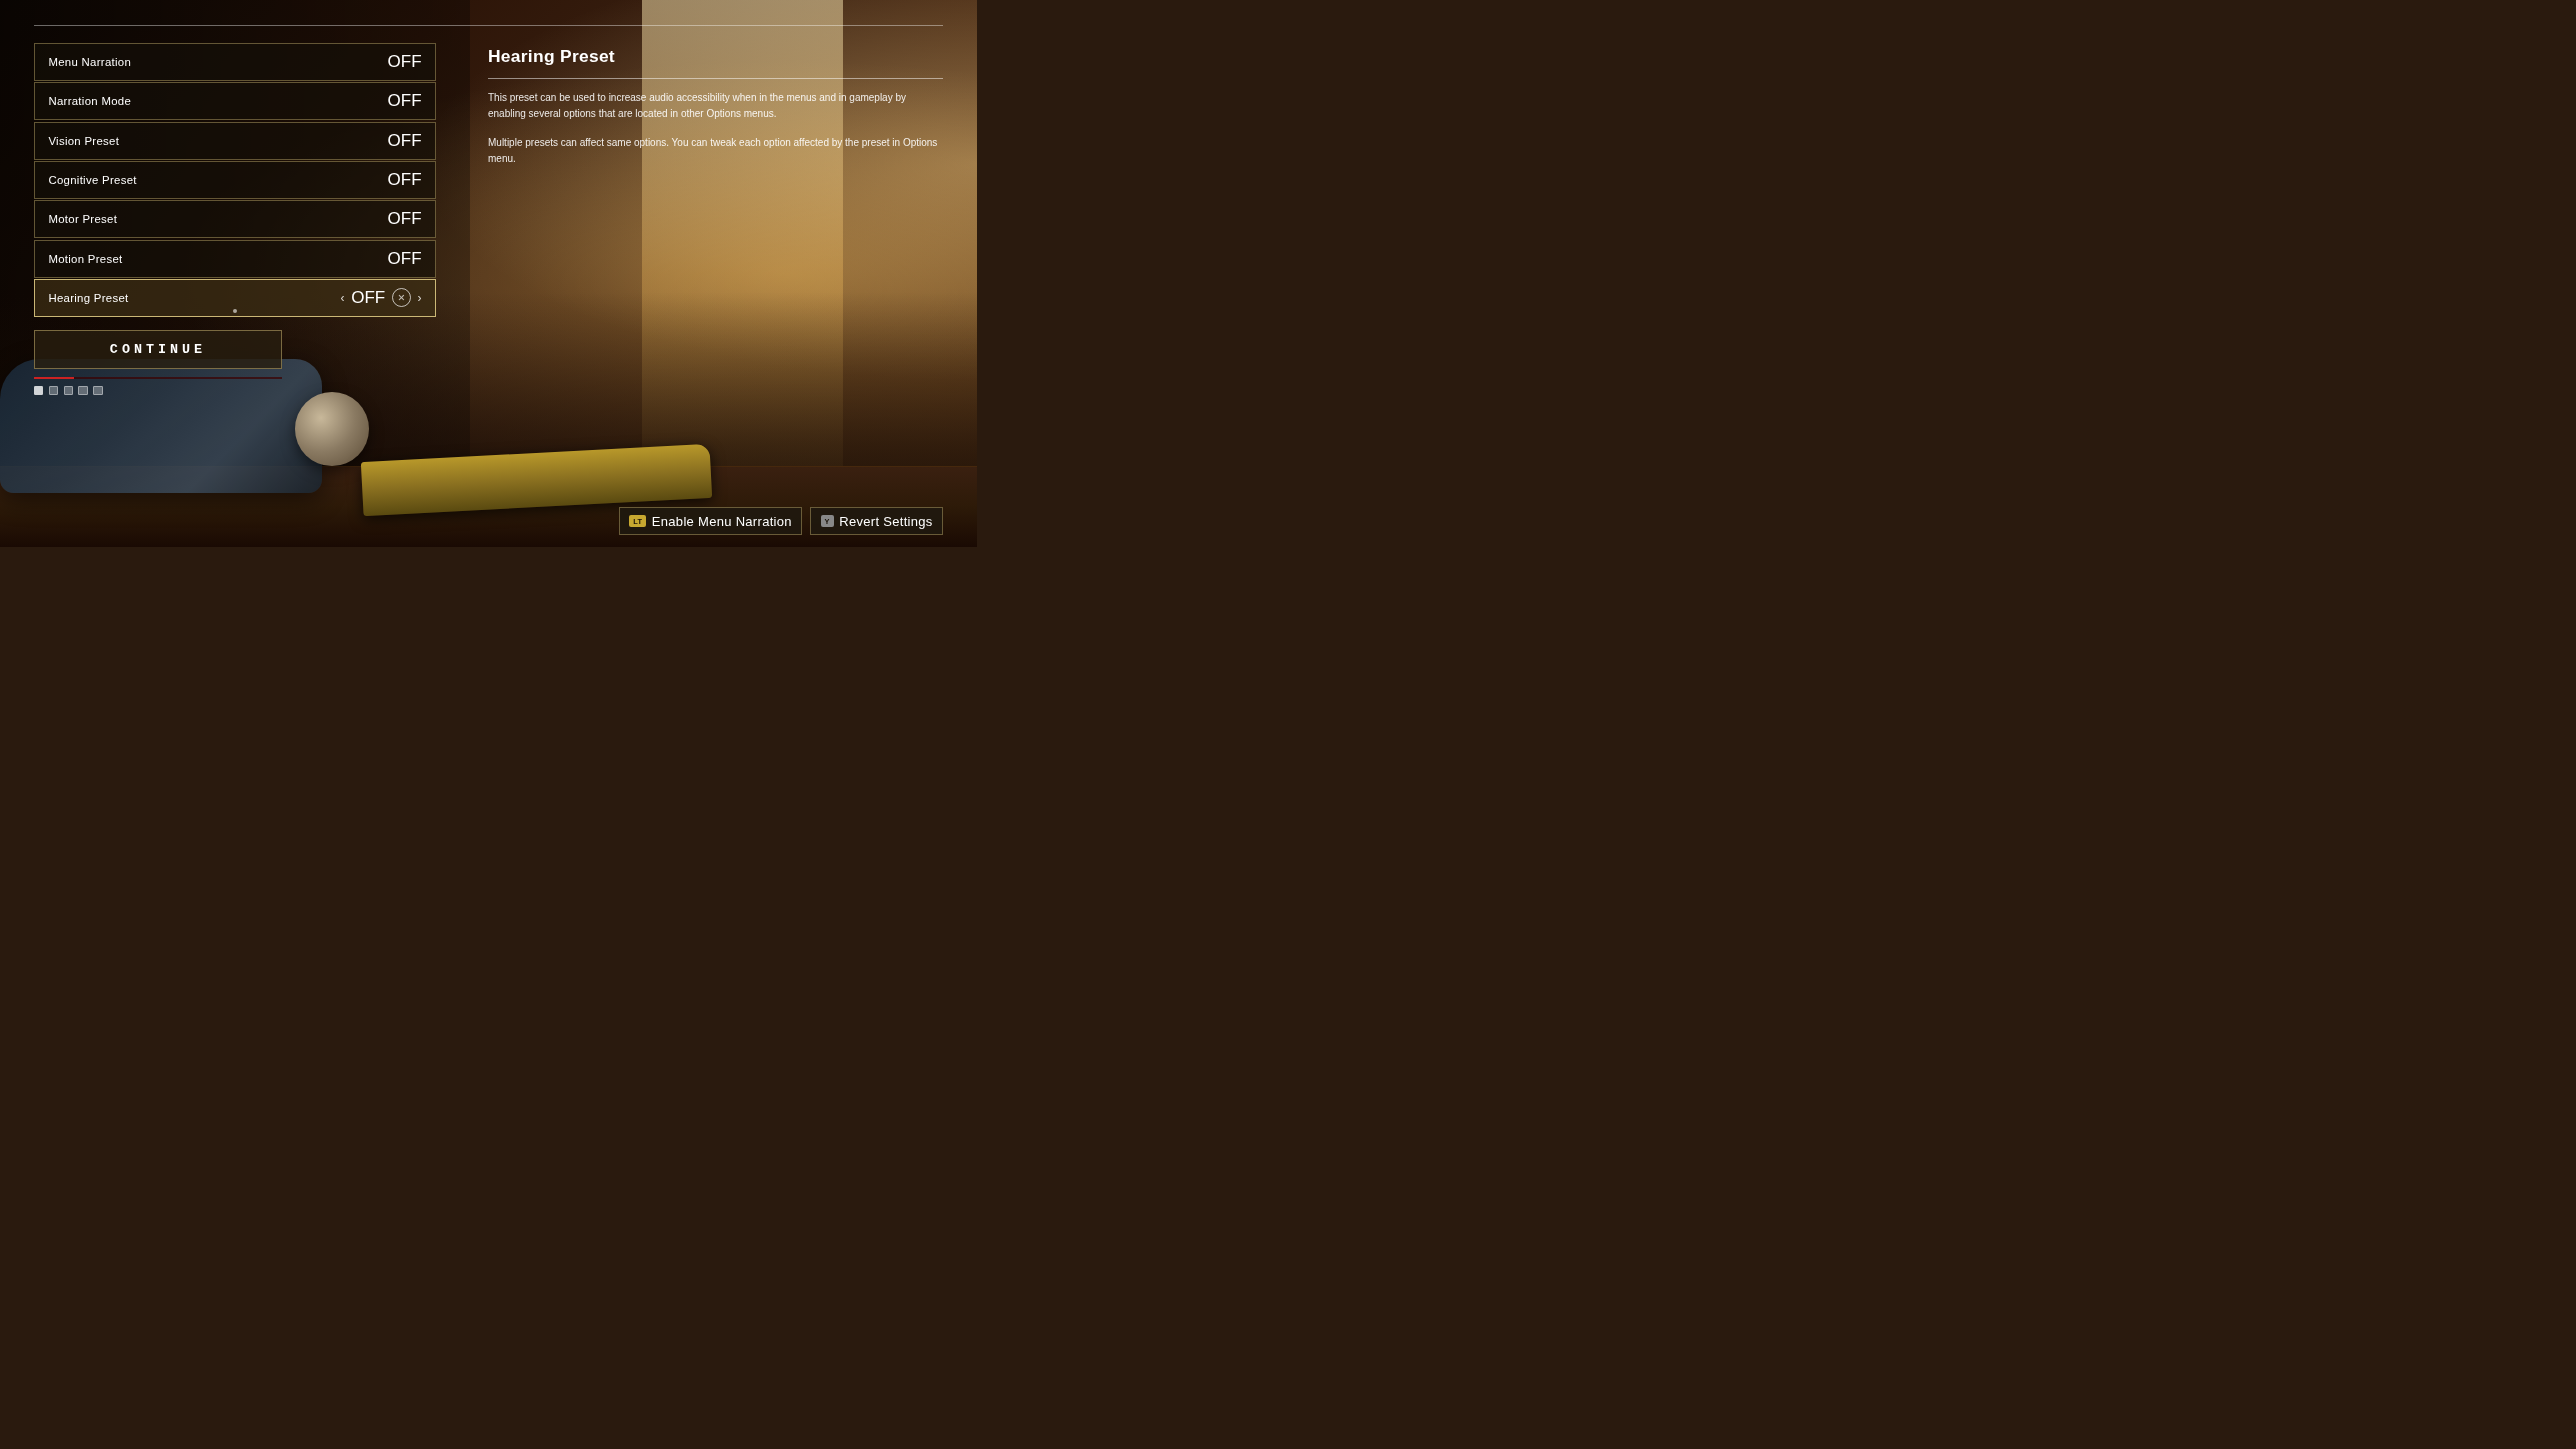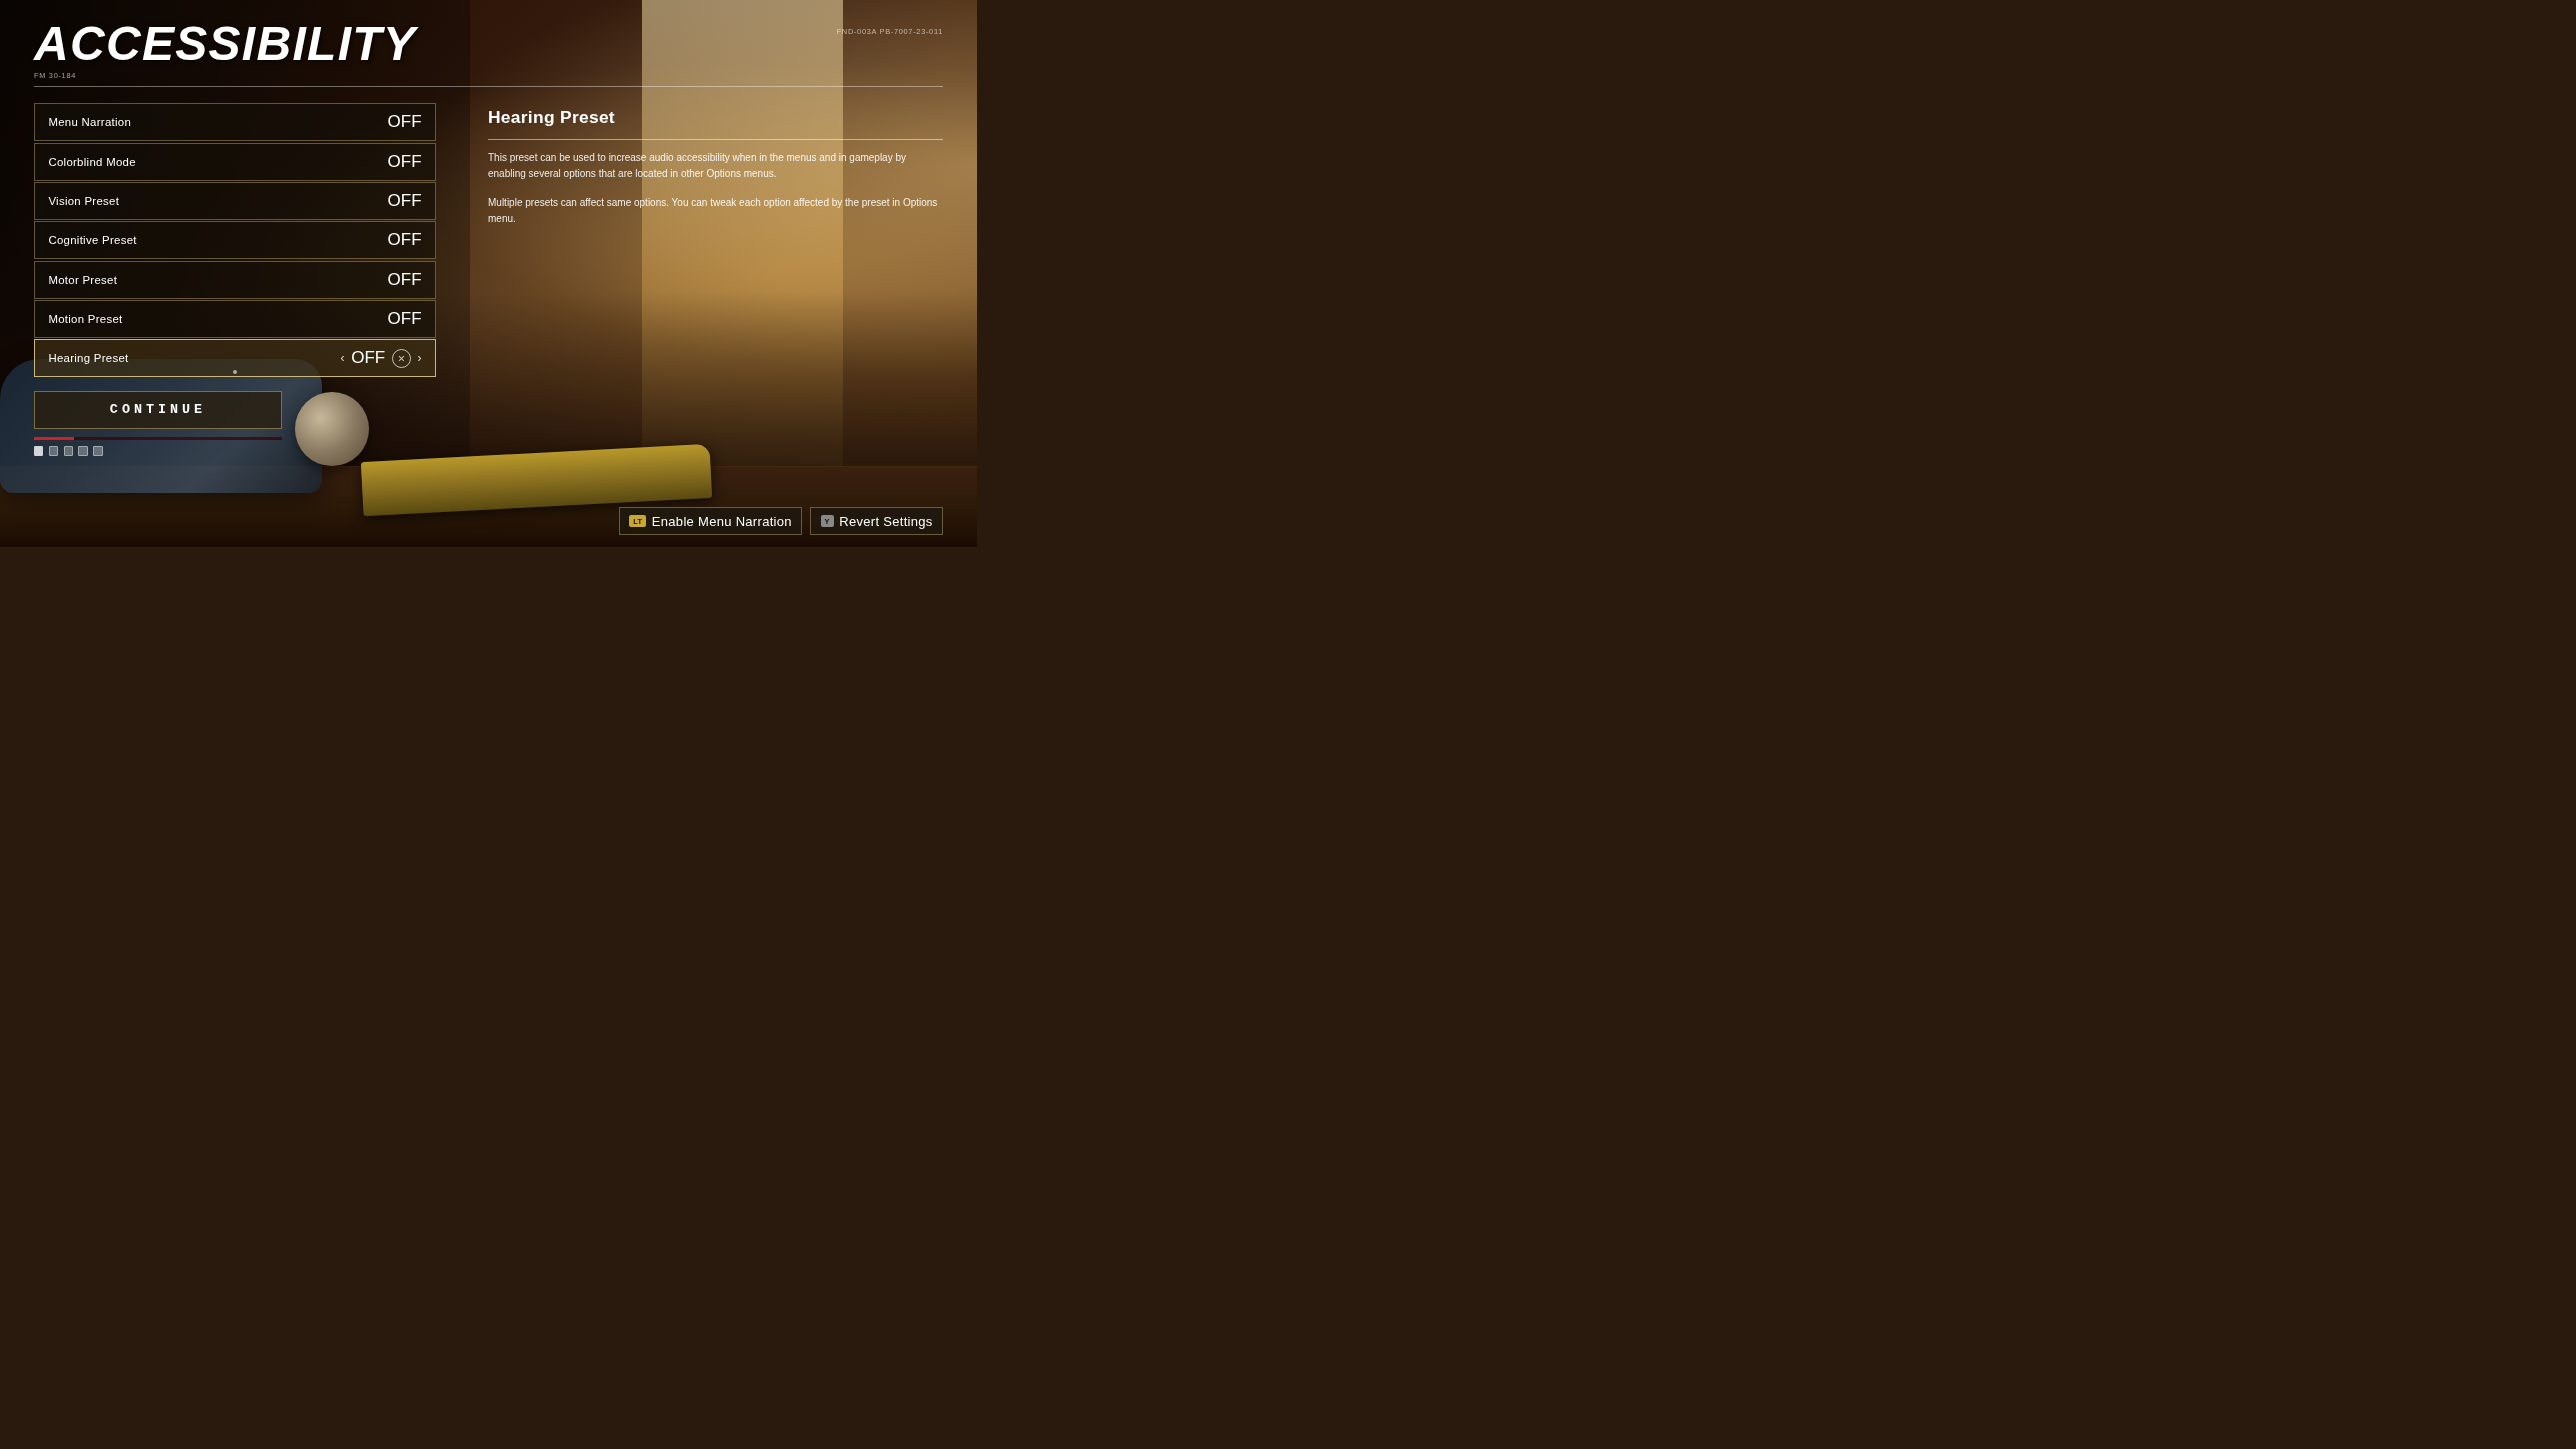--- a/index.html
+++ b/index.html
@@ -371,41 +371,34 @@
 
 <div class="table-objects">
   <div class="table-surface"></div>
   <div class="car-shape"></div>
   <div class="ball-shape"></div>
   <div class="gun-shape"></div>
 </div>
 
 <div class="content">
 
-  <div class="top-bar">
-    <div>
-      <h1 class="page-title">ACCESSIBILITY</h1>
-      <div class="doc-code-left">FM 30-184</div>
-    </div>
-    <div class="doc-code-right">FND-003A PB-7007-23-011</div>
-  </div>
 
   <div class="h-divider"></div>
 
   <div class="main-layout">
 
     <div class="options-panel">
 
       <div class="option-row">
         <span class="option-label">Menu Narration</span>
         <span class="option-value">OFF</span>
       </div>
 
       <div class="option-row">
-        <span class="option-label">Colorblind Mode</span>
+        <span class="option-label">Narration Mode</span>
         <span class="option-value">OFF</span>
       </div>
 
       <div class="option-row">
         <span class="option-label">Vision Preset</span>
         <span class="option-value">OFF</span>
       </div>
 
       <div class="option-row">
         <span class="option-label">Cognitive Preset</span>

